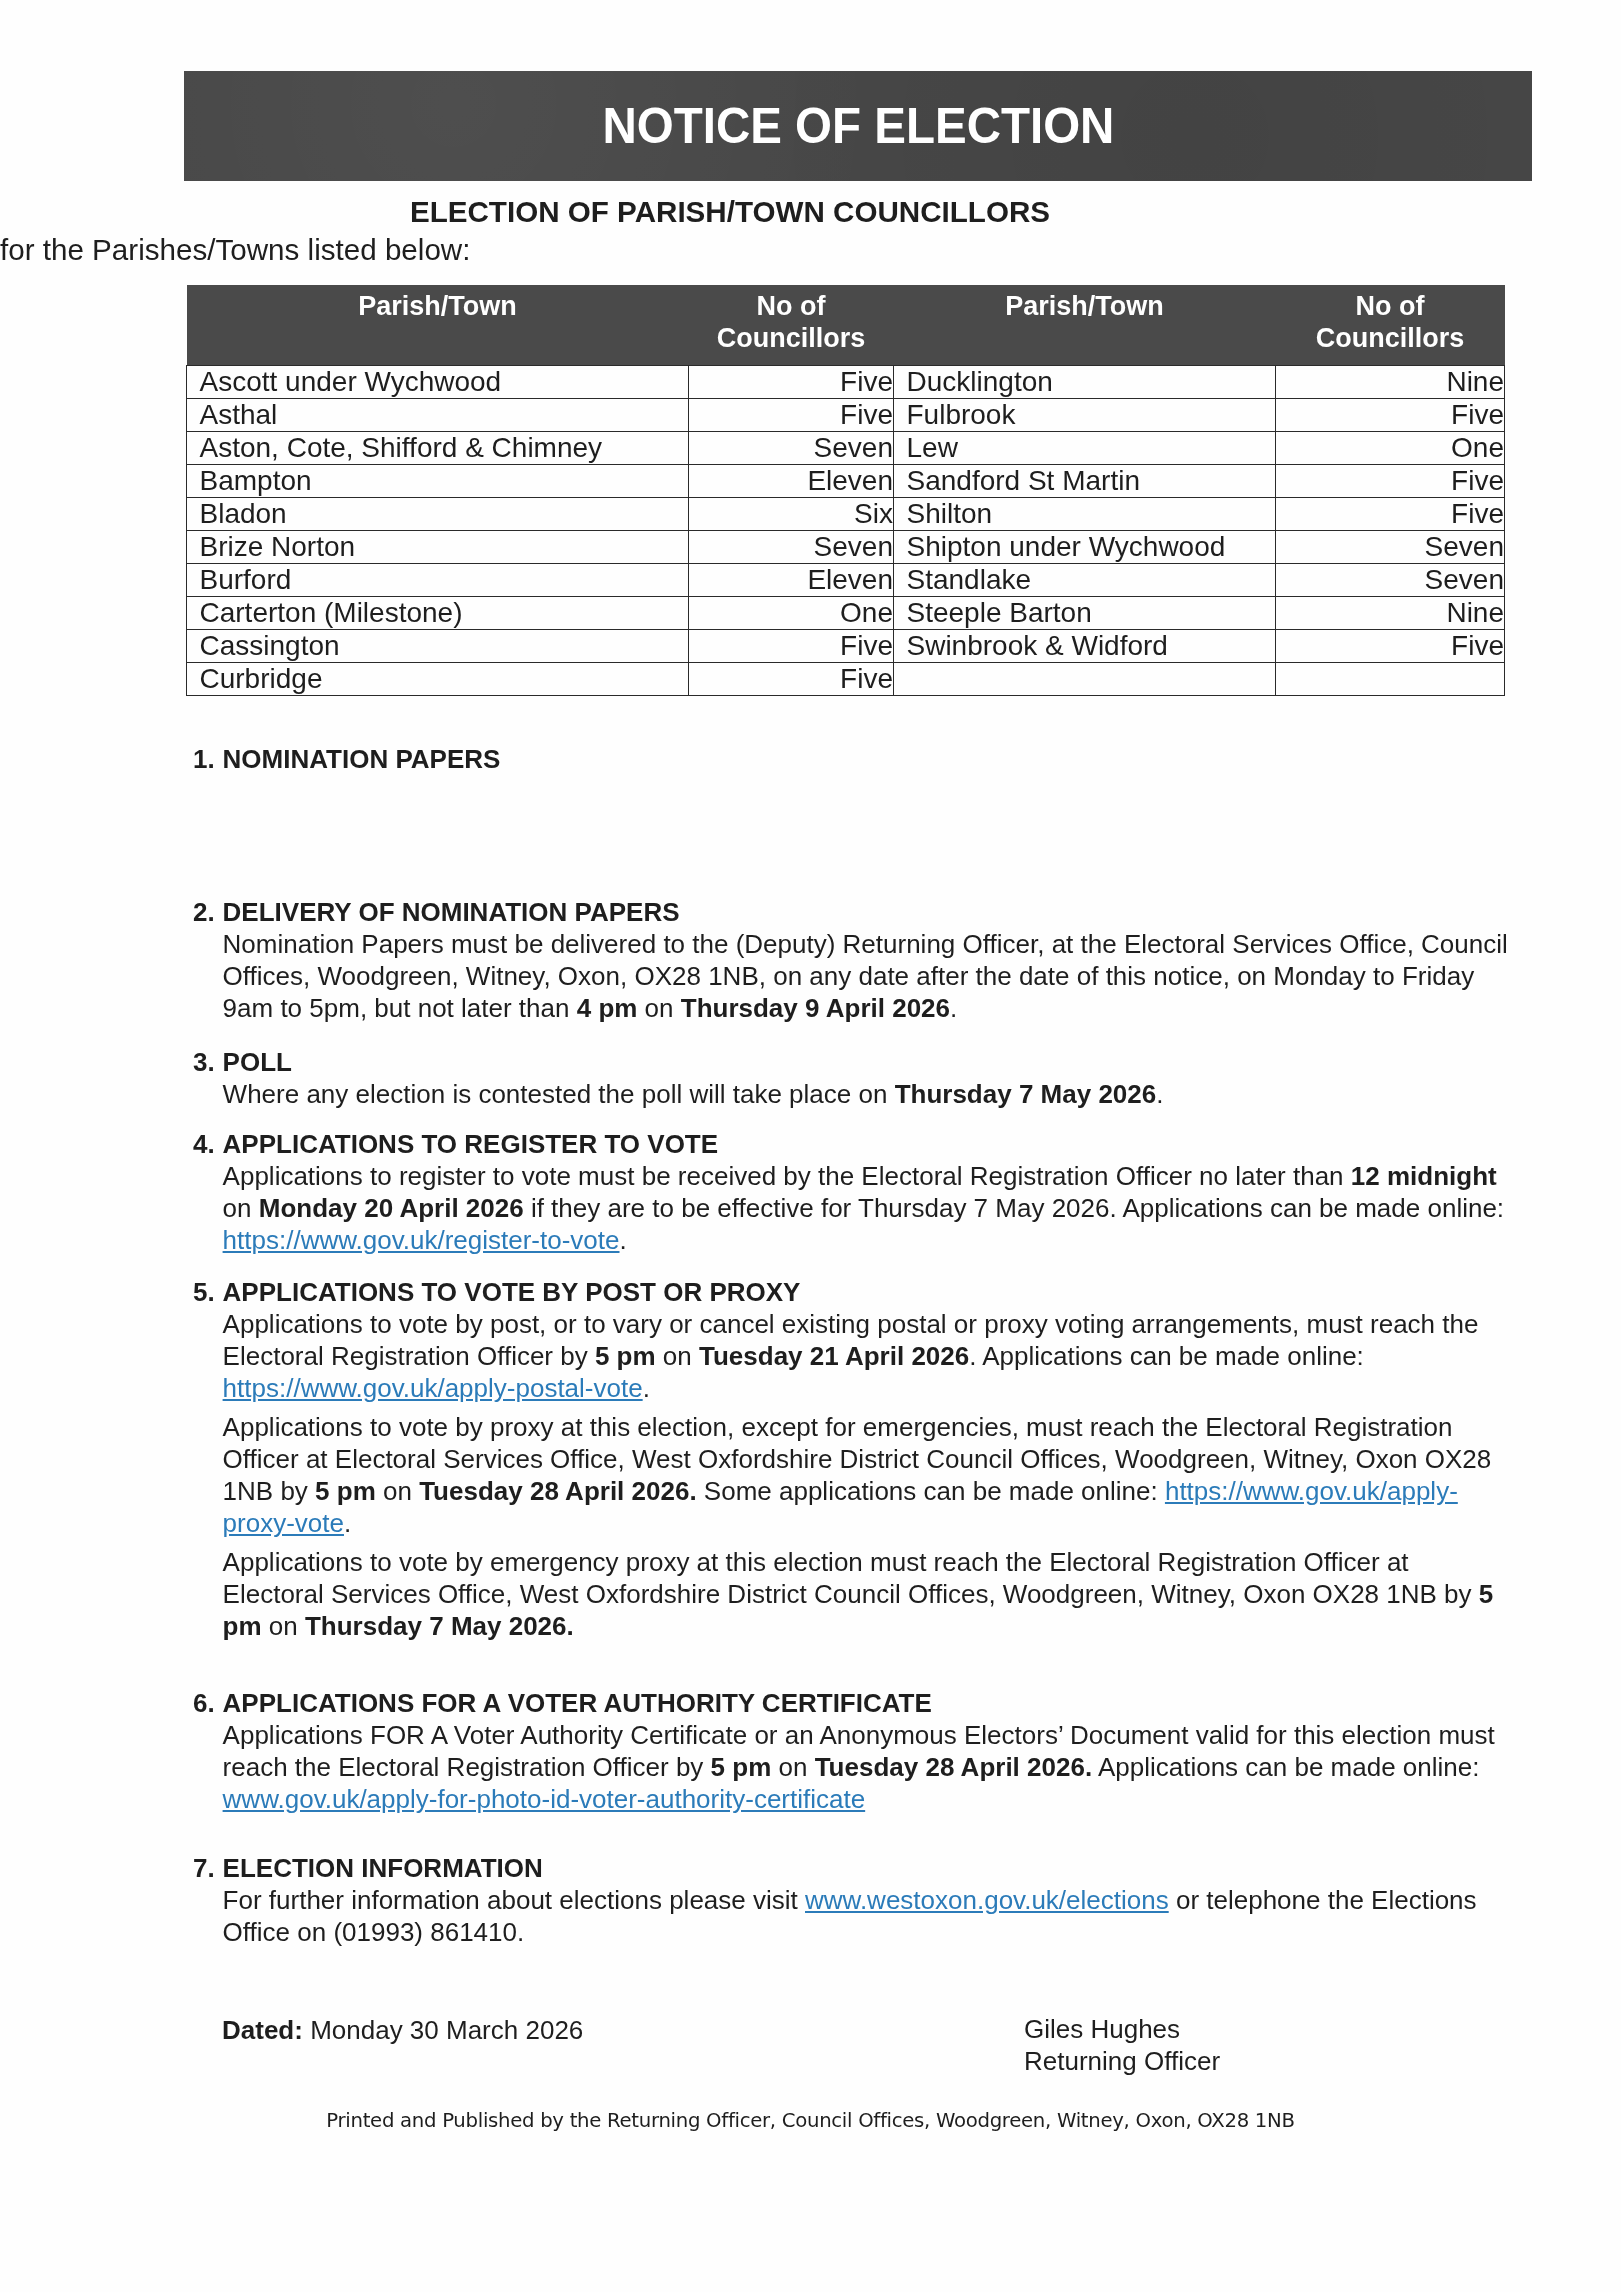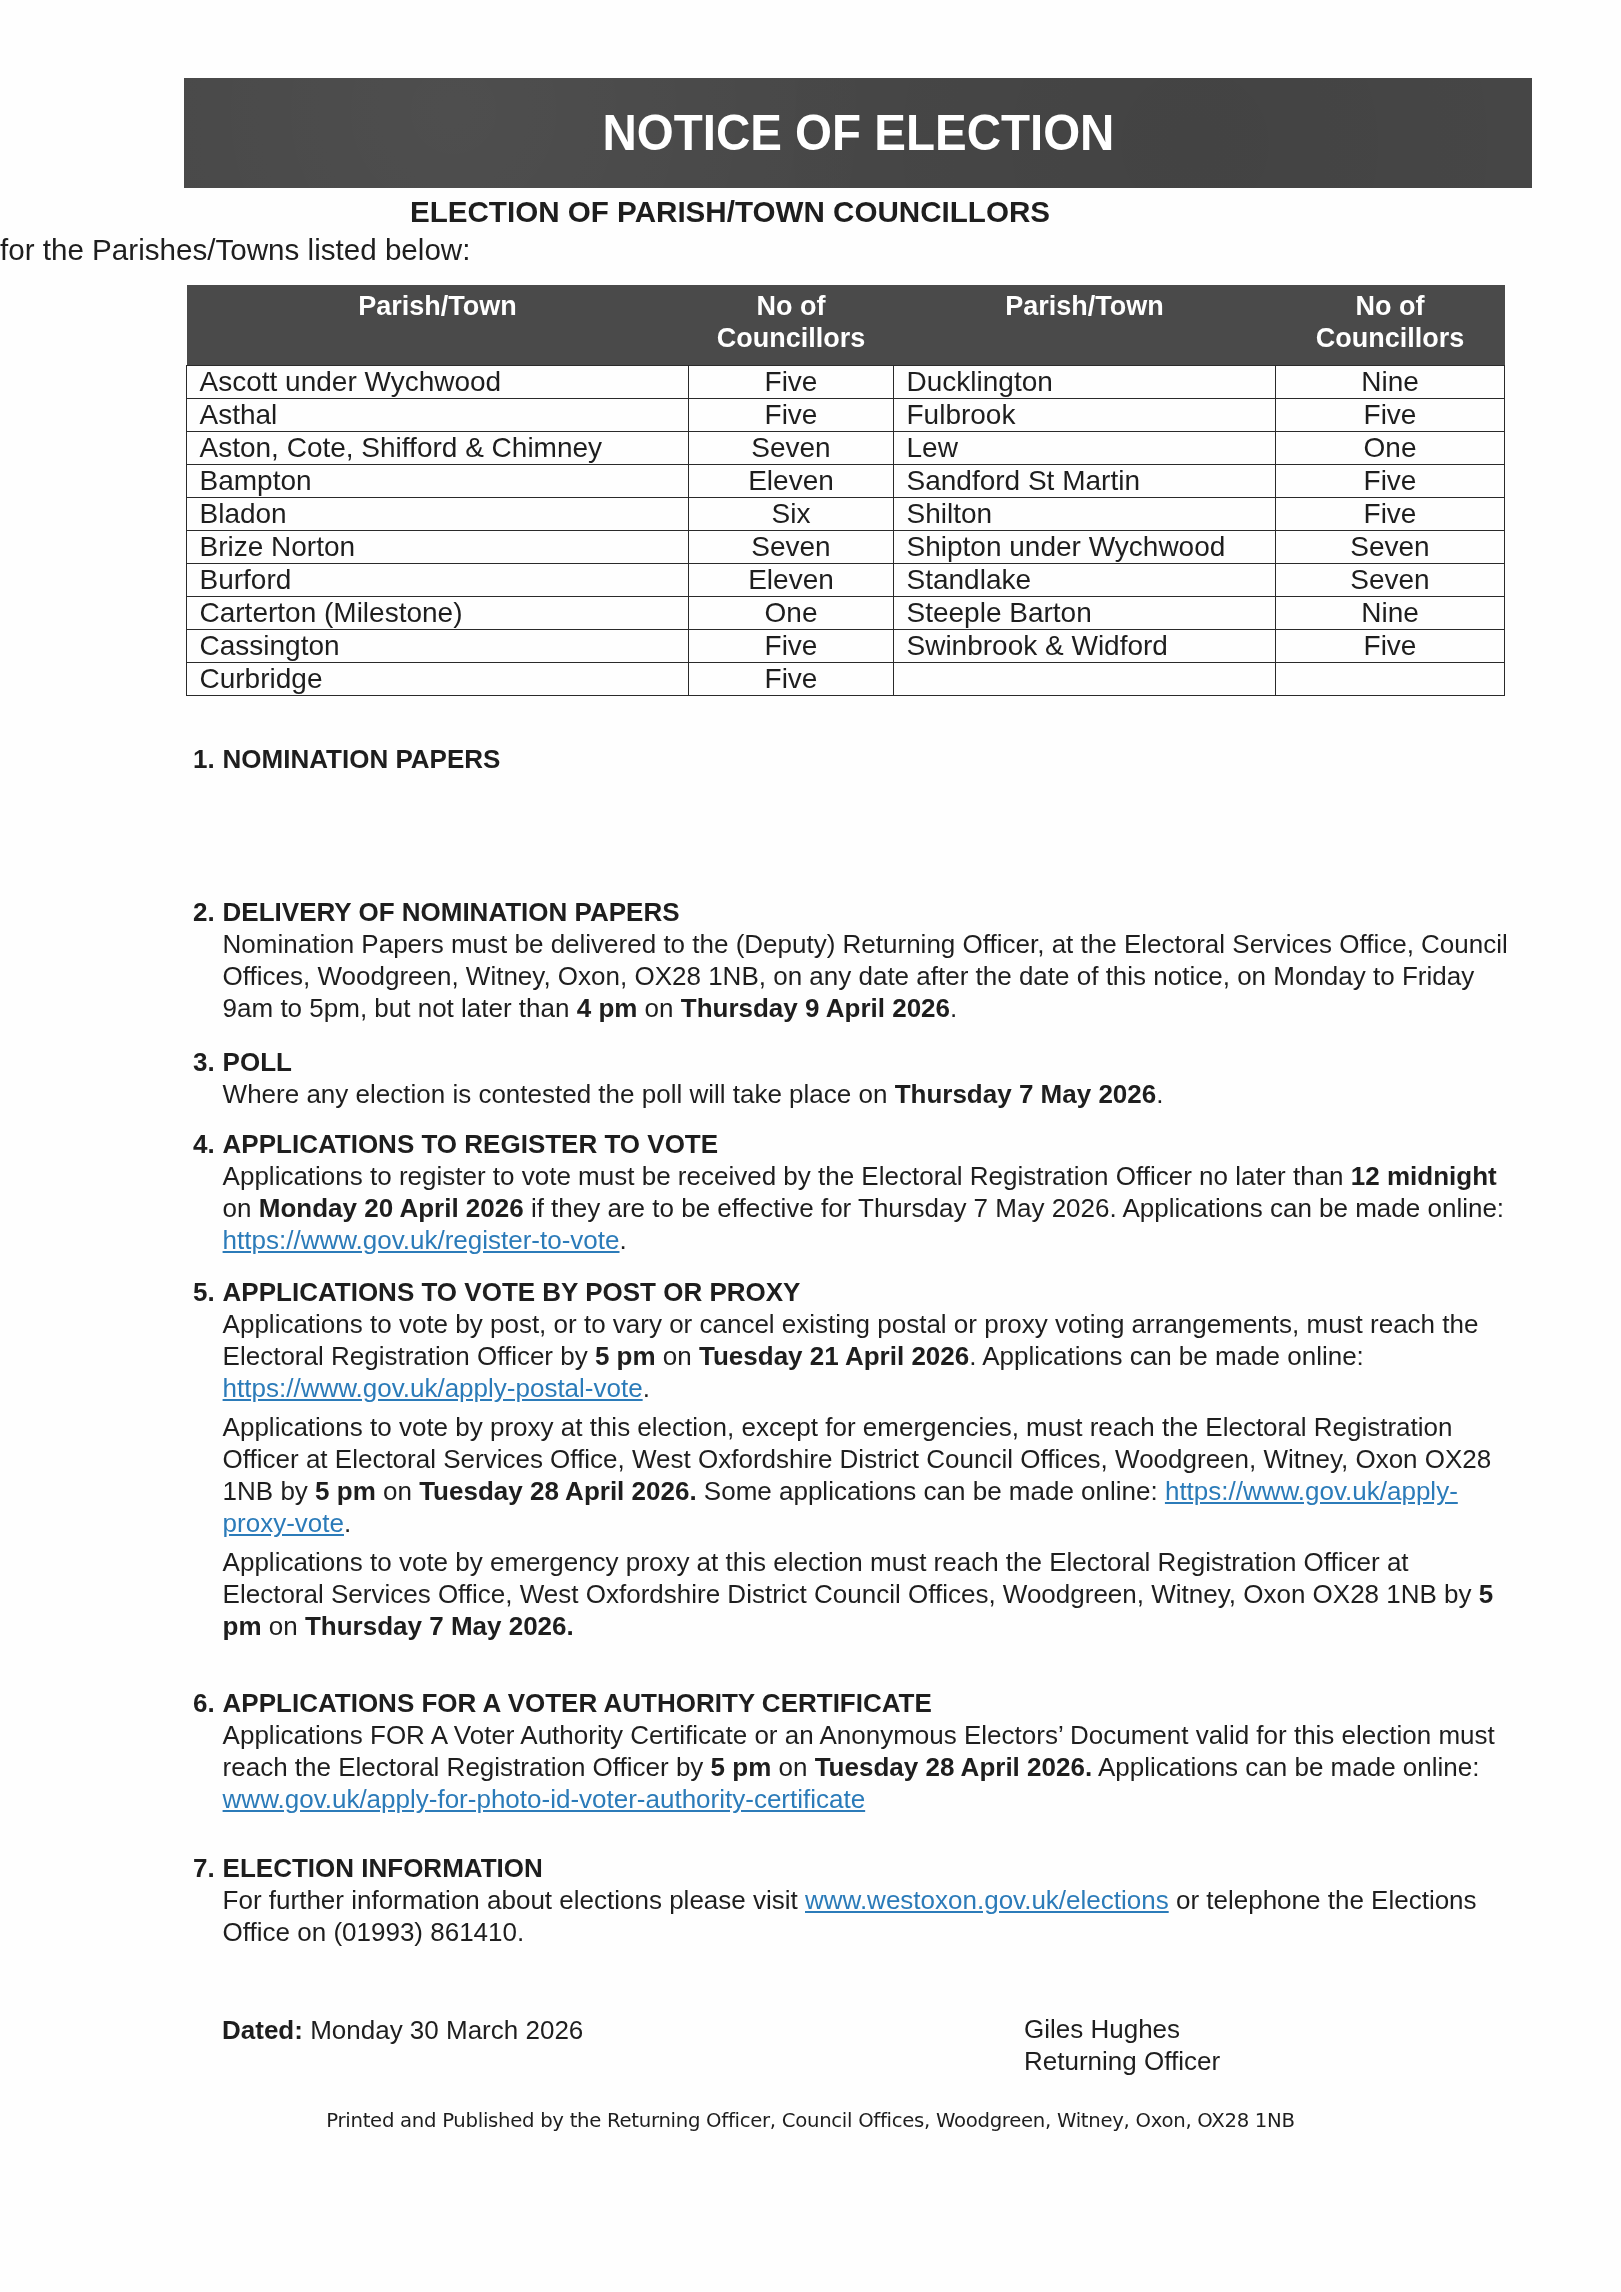--- a/index.html
+++ b/index.html
@@ -6,21 +6,21 @@
     body {
       width: 1621px; height: 2293px; background: #fefefe; position: relative;
       font-family: "Liberation Sans", sans-serif; color: #1e1e1e; overflow: hidden;
     }
     .abs { position: absolute; }
     .title-bar {
       left: 184px; top: 71px; width: 1348px; height: 110px;
       background: #474747;
       background-image: radial-gradient(circle at 20% 30%, rgba(255,255,255,0.04), transparent 40%),
                         radial-gradient(circle at 75% 60%, rgba(0,0,0,0.06), transparent 45%);
-      display: flex; align-items: center; justify-content: center; margin-top: 7px;
+      display: flex; align-items: center; justify-content: center;
     }
     .title-bar span {
       color: #ffffff; font-weight: bold; font-size: 50px; letter-spacing: 0px;
       transform: scaleX(0.95);
     }
     .subtitle1 { left: 0; width: 1460px; top: 195px; text-align: center; font-weight: bold; font-size: 29.6px; }
     .subtitle2 { left: 0; width: 1621px; top: 233px; text-align: left; font-size: 29.6px; }
 
     table.parishes {
       position: absolute; left: 186px; top: 285px; width: 1318px;
@@ -29,21 +29,21 @@
     table.parishes th {
       background: #4a4a4a; color: #fff; font-weight: bold; font-size: 27px;
       height: 75px; padding: 0; vertical-align: top; line-height: 32px; padding-top: 5.4px;
       border: none;
       text-align: center;
     }
     table.parishes td {
       border: 1.8px solid #2a2a2a; height: 32px; font-size: 28px; line-height: 32px;
       padding: 0 0 0 12.5px; white-space: nowrap; overflow: hidden;
     }
-    table.parishes td.num { text-align: center; padding: 0; }
+    table.parishes td.num { text-align: right; padding: 0; }
     col.c1 { width: 502px; } col.c2 { width: 205px; } col.c3 { width: 382px; } col.c4 { width: 229px; }
 
     .section { left: 193px; width: 1317px; }
     .sec-head { font-weight: bold; font-size: 26px; line-height: 32px; display: flex; }
     .sec-num { width: 29.6px; flex: none; }
     .sec-body { margin-left: 29.6px; font-size: 26px; line-height: 32px; }
     .sec-body p { margin: 0; }
     .sec-body p + p { margin-top: 7px; }
     b { font-weight: bold; }
     a.link { color: #2b7bb9; text-decoration: underline; }

